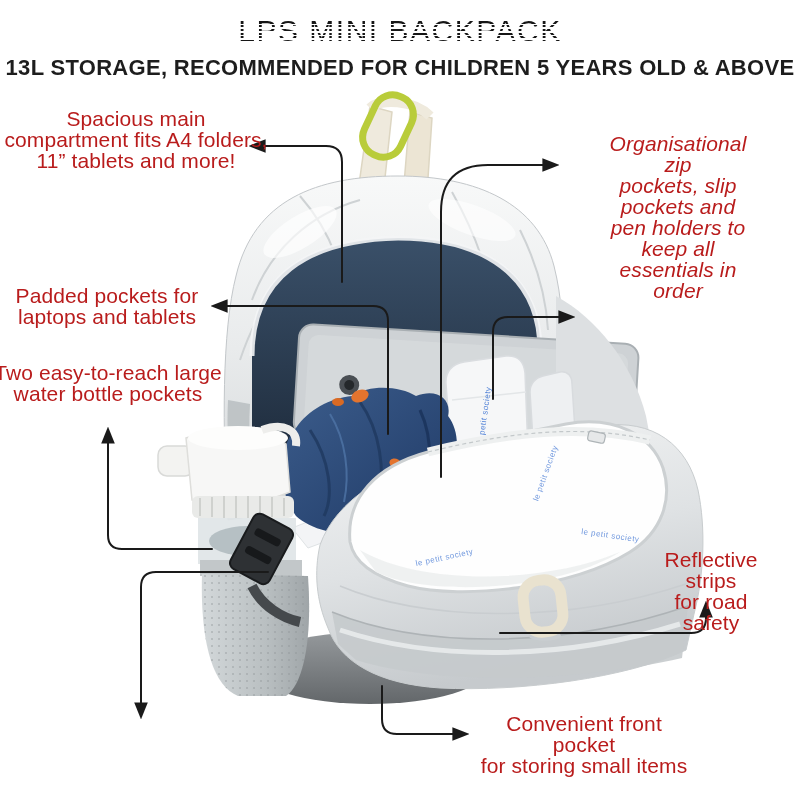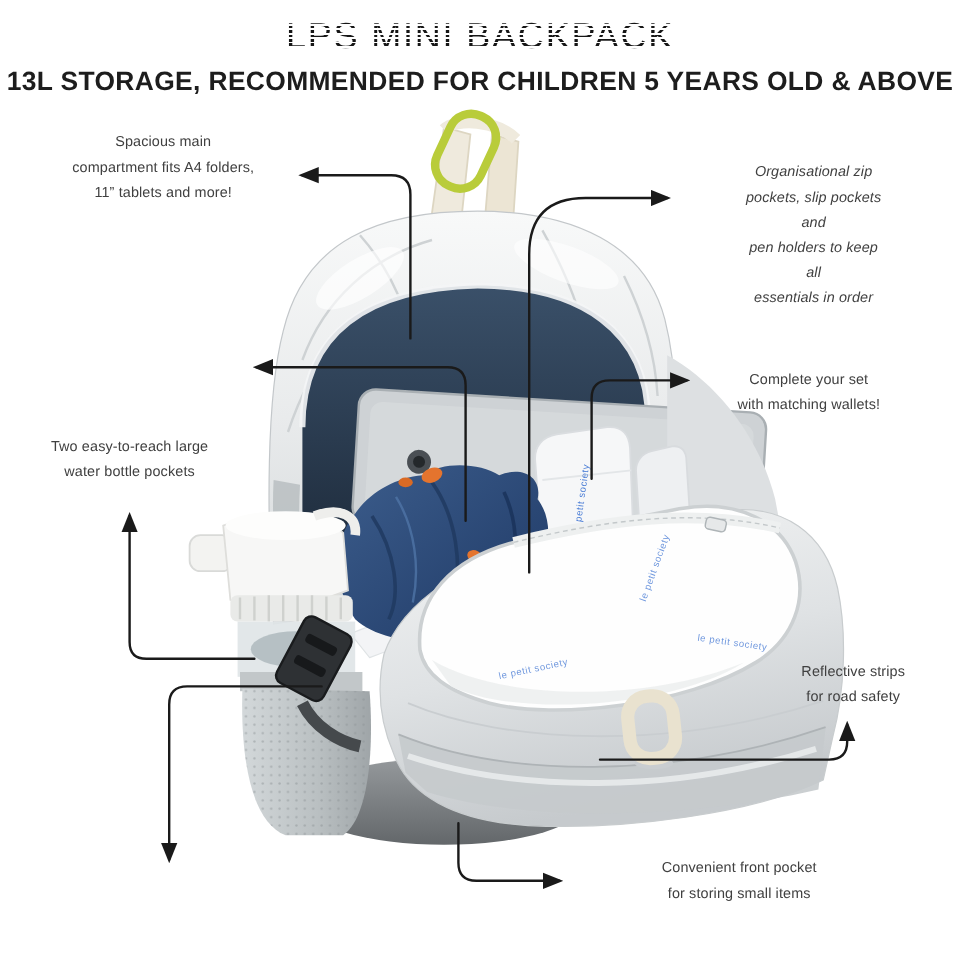--- a/index.html
+++ b/index.html
@@ -5,21 +5,21 @@
   html,body{margin:0;padding:0;background:#ffffff;}
   .canvas{position:relative;width:800px;height:800px;background:#ffffff;overflow:hidden;
           font-family:"Liberation Sans", sans-serif;}
   .title{position:absolute;top:14px;left:0;width:100%;text-align:center;
          font-weight:400;font-size:30px;line-height:34px;letter-spacing:1.5px;
          color:#161616;
          background-image:repeating-linear-gradient(to bottom,#161616 0 2.2px,#ffffff 2.2px 3.7px);
          -webkit-background-clip:text;background-clip:text;-webkit-text-fill-color:transparent;}
   .subtitle{position:absolute;top:58px;left:0;width:100%;text-align:center;
             font-weight:700;font-size:22px;line-height:20px;letter-spacing:.3px;color:#1d1d1d;}
-  .ann{position:absolute;font-size:12px;line-height:21px;font-weight:400;color:#404040;
+  .ann{position:absolute;font-size:21px;line-height:21px;font-weight:400;color:#b91c1c;
        text-align:center;white-space:pre-line;transform:translateX(-50%);letter-spacing:.1px;}
   svg.scene{position:absolute;left:0;top:0;}
 </style>
 </head>
 <body>
 
 <div class="canvas">
 
   <div class="title">LPS MINI BACKPACK</div>
   <div class="subtitle">13L STORAGE, RECOMMENDED FOR CHILDREN 5 YEARS OLD &amp; ABOVE</div>
@@ -167,21 +167,21 @@
     </g>
   </svg>
 
   <div class="ann" style="left:136px;top:108px;">Spacious main
 compartment fits A4 folders,
 11” tablets and more!</div>
   <div class="ann" style="left:678px;top:133px;font-style:italic;">Organisational zip
 pockets, slip pockets and
 pen holders to keep all
 essentials in order</div>
-  <div class="ann" style="left:674px;top:306px;">Complete your set
-with matching wallets!</div>
+  <div class="ann" style="left:107px;top:285px;">Padded pockets for
+laptops and tablets</div>
   <div class="ann" style="left:711px;top:549px;">Reflective strips
 for road safety</div>
   <div class="ann" style="left:108px;top:362px;">Two easy-to-reach large
 water bottle pockets</div>
-  <div class="ann" style="left:616px;top:713px;">Convenient front pocket
+  <div class="ann" style="left:584px;top:713px;">Convenient front pocket
 for storing small items</div>
 </div>
 
 </body></html>

